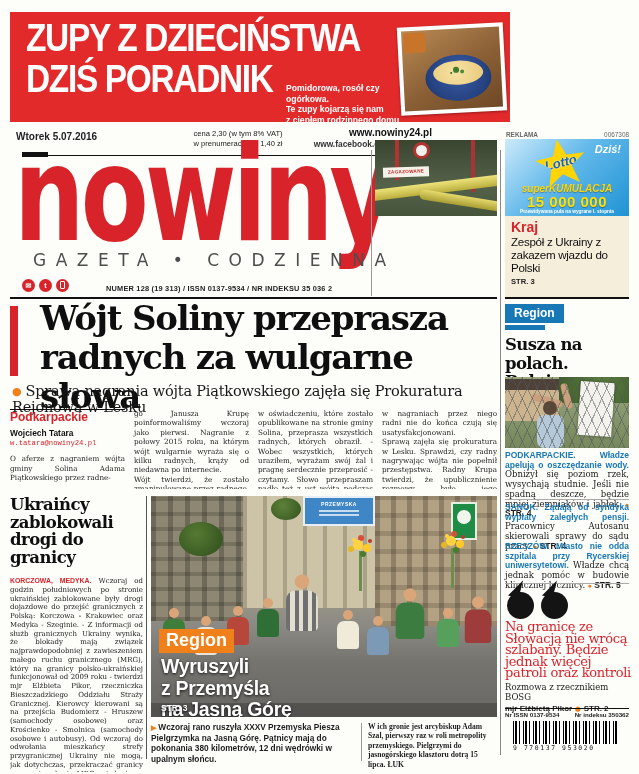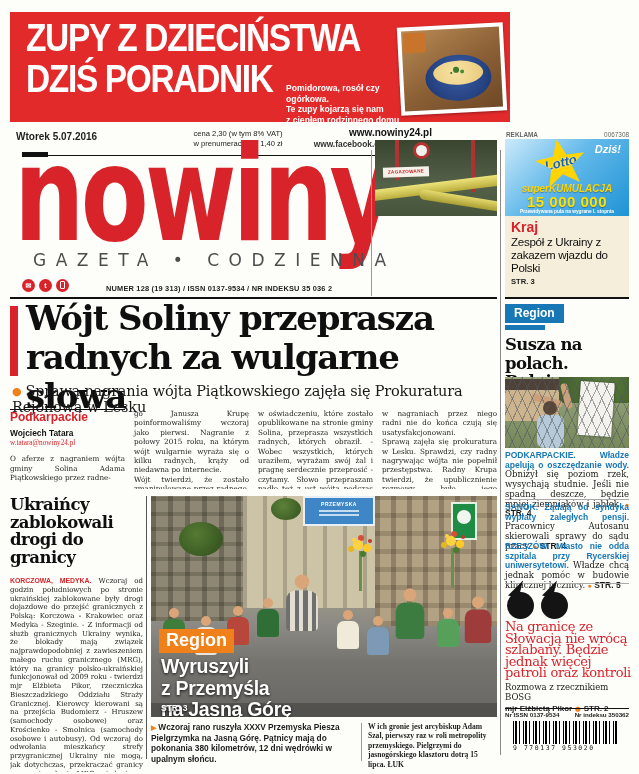--- a/index.html
+++ b/index.html
@@ -96,34 +96,34 @@
                      text-shadow:0 0 2px #fff; transform:rotate(-4deg); }
   .lotto-sub { position:absolute; left:0; top:44px; width:100%; text-align:center; color:#ffd400;
                font-weight:bold; font-style:italic; font-size:10px; text-shadow:0 1px 1px rgba(0,0,0,.3); }
   .lotto-amount { position:absolute; left:0; top:54px; width:100%; text-align:center; color:#ffe000;
                   font-weight:bold; font-size:15px; letter-spacing:.5px; text-shadow:0 1px 1px rgba(0,0,0,.35); }
   .lotto-note { position:absolute; left:0; bottom:2px; width:100%; text-align:center; color:#fff;
                 font-size:4.8px; font-weight:bold; }
 
   
   .head-bar { position:absolute; left:10px; top:306px; width:8px; height:70px; background:#d8232a; }
-  .headline { position:absolute; left:26px; top:299px; width:472px; color:#0f0f0f;
+  .headline { position:absolute; left:40px; top:299px; width:472px; color:#0f0f0f;
               font-family:"DejaVu Serif",serif; font-weight:bold; font-size:34px; line-height:39px;
               letter-spacing:-1.2px; }
   .subhead { position:absolute; left:12px; top:383px; width:486px; font-family:"DejaVu Serif",serif;
              font-size:14.5px; color:#181818; letter-spacing:-.2px; }
   .subhead::before { content:"●"; color:#f08019; font-size:11px; margin-right:4px; vertical-align:1px; }
 
   .article { position:absolute; left:10px; top:409px; width:487px; height:80px; display:flex; gap:9px; overflow:hidden; }
   .acol { width:115px; flex:0 0 115px; font-family:"DejaVu Serif",serif; font-size:7.2px;
           line-height:9.4px; text-align:justify; color:#1a1a1a; white-space:pre-line; }
   .sec-rule { border-top:1.5px solid #111; margin-bottom:3px; }
   .sec-label { color:#d8232a; font-weight:bold; font-size:12px; font-family:"Liberation Sans",sans-serif; margin-bottom:7px; }
   .byline { font-weight:bold; font-size:8.4px; font-family:"Liberation Sans",sans-serif; color:#111; }
-  .bymail { font-size:7.2px; color:#d8232a; font-family:Liberation Serif, serif; margin-bottom:6px; }
+  .bymail { font-size:7.2px; color:#d8232a; font-family:Liberation Mono, monospace; margin-bottom:6px; }
   .dot-o { color:#f08019; font-size:7px; }
 
   
   .bstory { position:absolute; left:10px; top:496px; width:133px; height:276px; overflow:hidden; }
   .bhead { font-family:"DejaVu Serif",serif; font-weight:bold; font-size:16.5px; line-height:17.5px;
            color:#0f0f0f; letter-spacing:-.5px; margin-bottom:11px; }
   .bbody { font-family:"DejaVu Serif",serif; font-size:7px; line-height:8.75px; text-align:justify; color:#1a1a1a; }
   .blead { color:#d8232a; font-weight:bold; font-family:"Liberation Sans",sans-serif; font-size:6.9px; }
   .vrule-mid { position:absolute; left:146px; top:496px; width:1px; height:263px; background:#555; }
 

